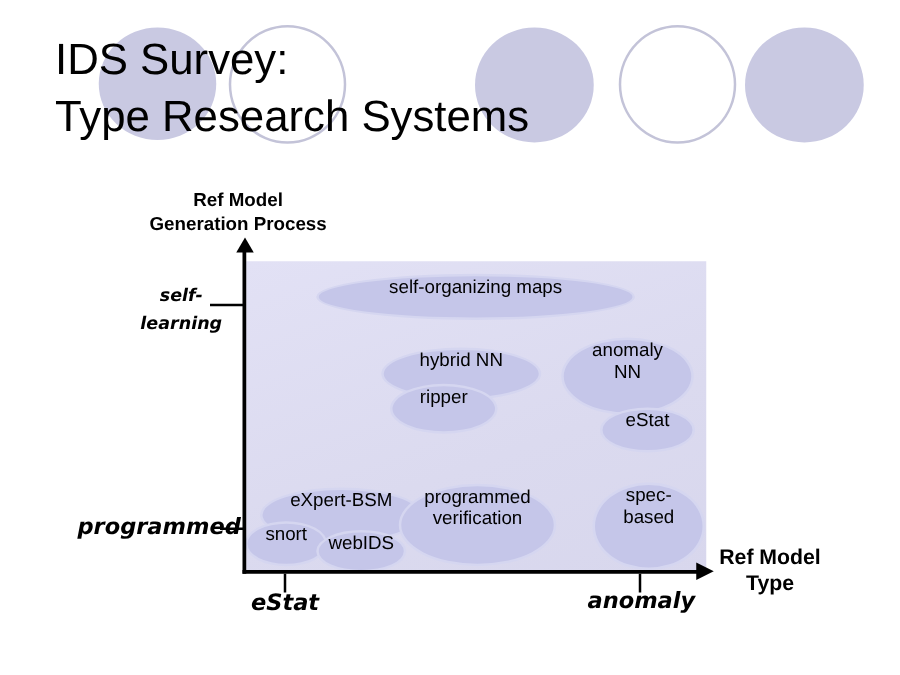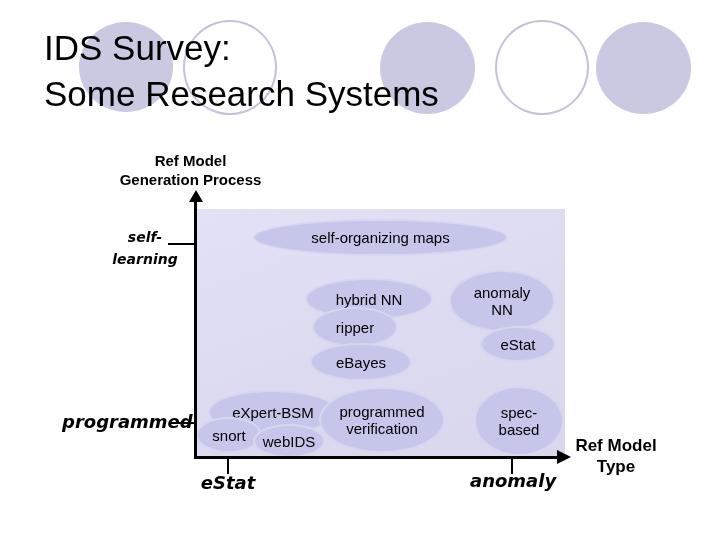--- a/index.html
+++ b/index.html
@@ -66,21 +66,21 @@
   }
   .lbl-self{left:103px; top:226px; width:84px; font-size:14px; line-height:22px;}
   .lbl-prog{left:62px;  top:411px; width:118px; font-size:18px;}
   .lbl-misuse{left:188px; top:472px; width:80px; font-size:18px;}
   .lbl-anomaly{left:470px; top:470px; width:82px; font-size:18px;}
 
   
   .bubble{
     position:absolute; border-radius:50%;
     background:#c5c6e9; border:2px solid #d5d6f0;
-    display:flex; align-items:center; justify-content:center;
+    display:flex; justify-content:center;
     z-index:2; box-sizing:border-box;
   }
   .bubble span{
     font-size:15px; line-height:17px; color:#000; text-align:center;
     white-space:pre-line;
   }
   .b-som       {left:253px; top:219px; width:255px; height:37px;}
   .b-hybrid    {left:305px; top:278px; width:128px; height:42px;}
   .b-ripper    {left:312px; top:307px; width:86px;  height:40px;}
   .b-ebayes    {left:310px; top:343px; width:102px; height:38px;}
@@ -98,21 +98,21 @@
 <div class="slide">
 
   <div class="deco deco-fill deco1"></div>
   <div class="deco deco-outline deco2"></div>
   <div class="deco deco-fill deco3"></div>
   <div class="deco deco-outline deco4"></div>
   <div class="deco deco-fill deco5"></div>
 
   <div class="title">
     <div>IDS Survey:</div>
-    <div>Some Research Systems</div>
+    <div>Type Research Systems</div>
   </div>
 
   <div class="plot-rect"></div>
 
   <div class="y-axis-line"></div>
   <div class="y-axis-arrow"></div>
   <div class="x-axis-line"></div>
   <div class="x-axis-arrow"></div>
 
   <div class="tick tick-self"></div>
@@ -133,23 +133,20 @@
 
   <div class="bubble b-som">
     <span>self-organizing maps</span>
   </div>
   <div class="bubble b-hybrid">
     <span>hybrid NN</span>
   </div>
   <div class="bubble b-ripper">
     <span>ripper</span>
   </div>
-  <div class="bubble b-ebayes">
-    <span>eBayes</span>
-  </div>
   <div class="bubble b-anomalynn">
     <span>anomaly
 NN</span>
   </div>
   <div class="bubble b-estat">
     <span>eStat</span>
   </div>
   <div class="bubble b-expert">
     <span>eXpert-BSM</span>
   </div>

